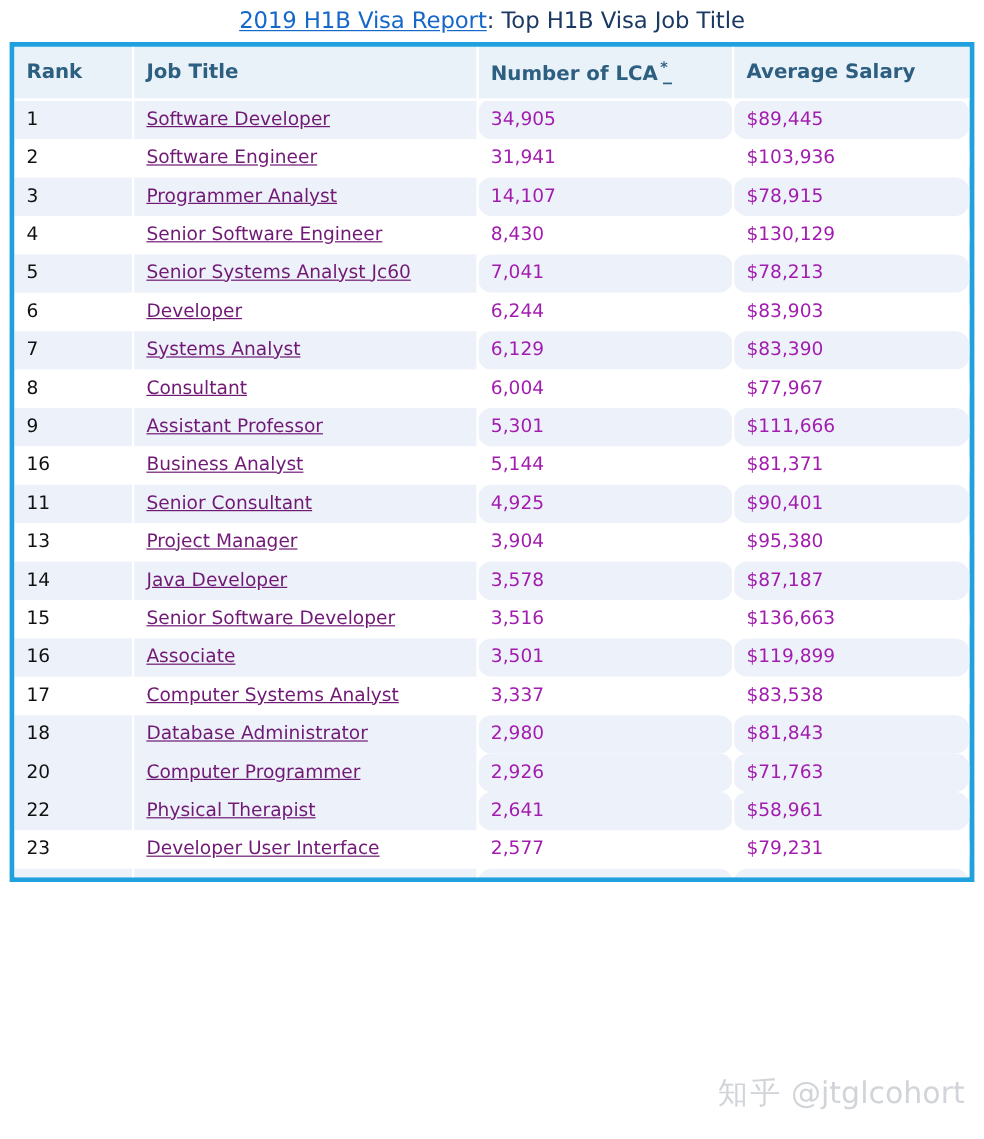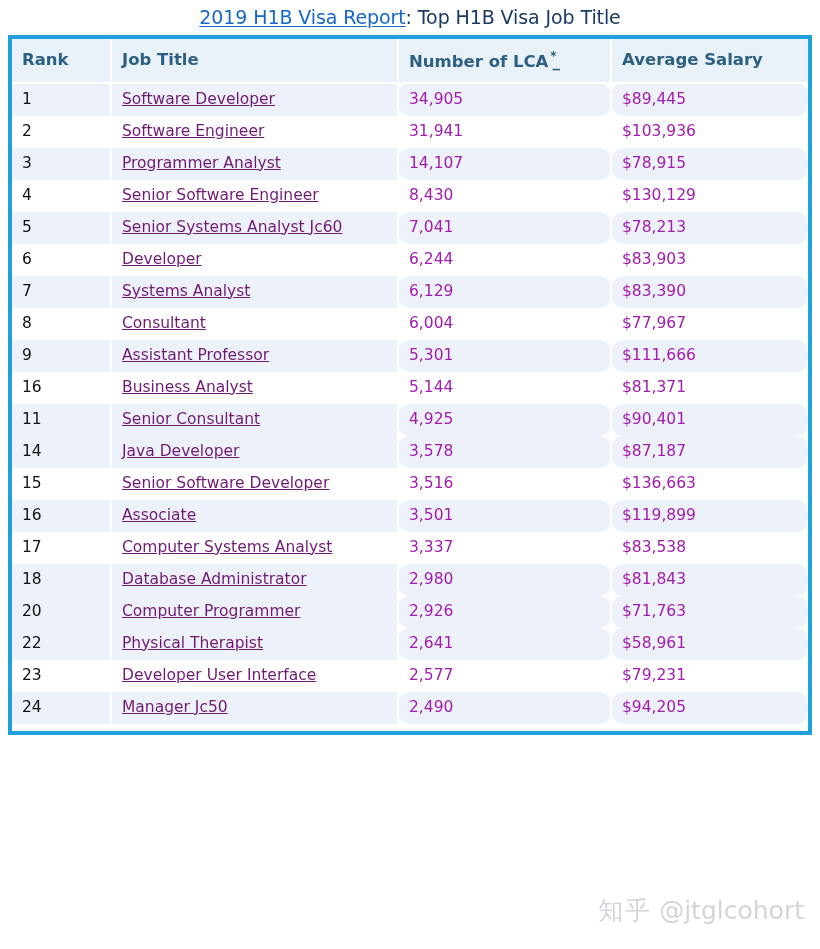--- a/index.html
+++ b/index.html
@@ -204,20 +204,26 @@
           <td class="job-cell"><a class="job-link">Business Analyst</a></td>
           <td class="num-cell">5,144</td>
           <td class="sal-cell">$81,371</td>
         </tr>
         <tr class="shaded">
           <td class="rank-cell">11</td>
           <td class="job-cell"><a class="job-link">Senior Consultant</a></td>
           <td class="num-cell">4,925</td>
           <td class="sal-cell">$90,401</td>
         </tr>
+        <tr class="plain">
+          <td class="rank-cell">13</td>
+          <td class="job-cell"><a class="job-link">Project Manager</a></td>
+          <td class="num-cell">3,904</td>
+          <td class="sal-cell">$95,380</td>
+        </tr>
         <tr class="shaded">
           <td class="rank-cell">14</td>
           <td class="job-cell"><a class="job-link">Java Developer</a></td>
           <td class="num-cell">3,578</td>
           <td class="sal-cell">$87,187</td>
         </tr>
         <tr class="plain">
           <td class="rank-cell">15</td>
           <td class="job-cell"><a class="job-link">Senior Software Developer</a></td>
           <td class="num-cell">3,516</td>

